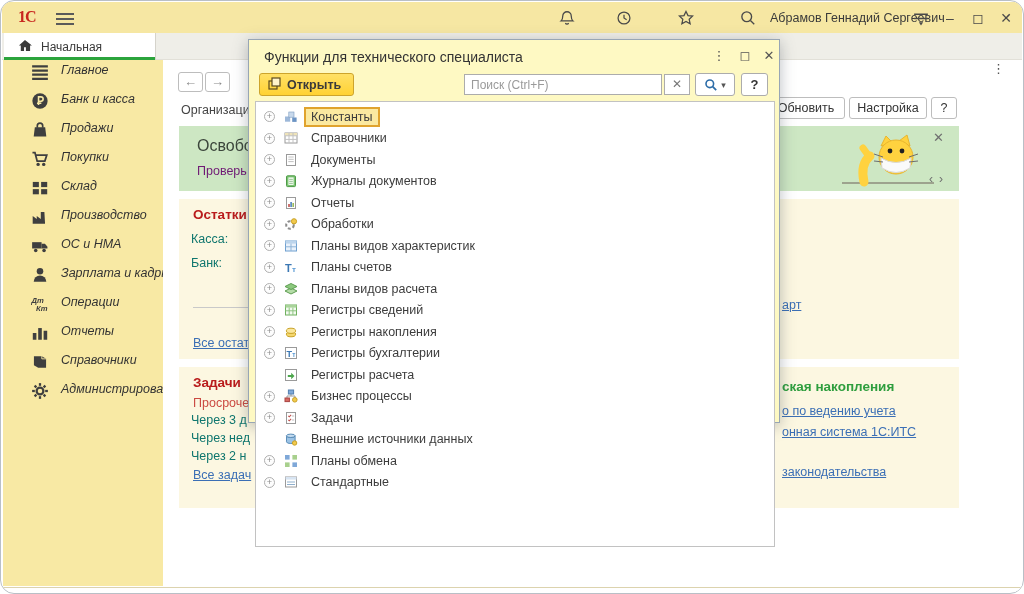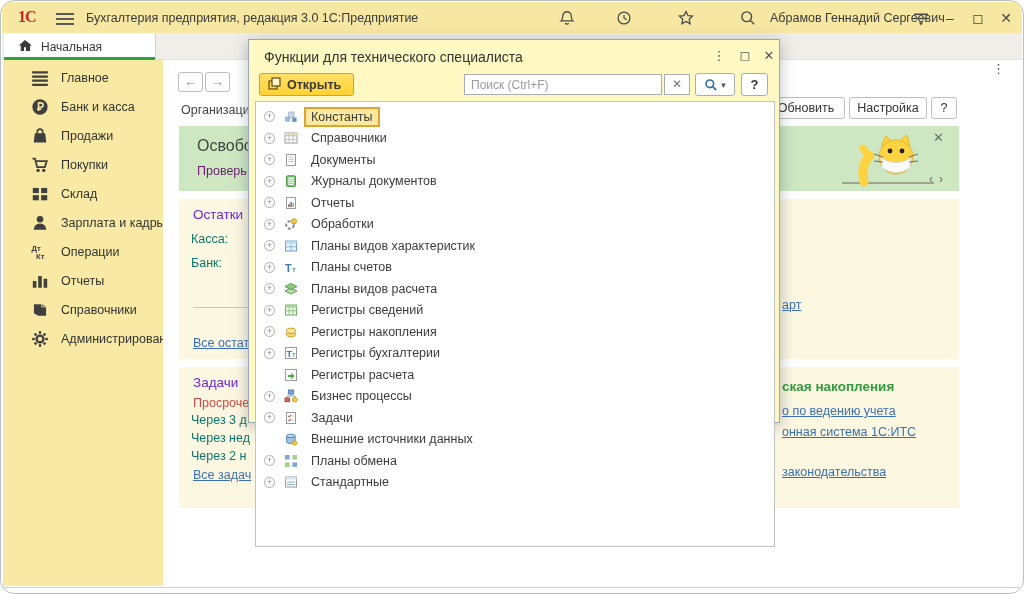--- a/index.html
+++ b/index.html
@@ -20,42 +20,42 @@
 
   
   .tabbar { position:absolute; left:1px; top:32px; right:1px; height:27px; background:#EFEEE8; border-bottom:1px solid #E2E0D8; }
   .tab-home { position:absolute; left:2px; top:0; width:152px; height:27px; background:#fff; border-right:1px solid #D5D3CB; cursor:pointer; }
   .tab-home::after { content:""; position:absolute; left:0; right:0; bottom:0; height:3px; background:#2BA43C; }
   .tab-home .home-ic { position:absolute; left:14px; top:6px; }
   .tab-home .lbl { position:absolute; left:37px; top:7px; font-size:12px; color:#3A3A3A; }
 
   
   .sidebar { position:absolute; left:2px; top:59px; width:160px; height:526px; background:#F8E9A4; padding-top:3px; }
-  .sb-item { height:29px; display:flex; align-items:center; cursor:pointer; }
+  .sb-item { height:29px; display:flex; cursor:pointer;font-style:italic; }
   .sb-item .icon { width:18px; height:18px; margin-left:28px; flex:none; }
   .sb-item .icon svg { width:18px; height:18px; }
   .sb-item .lbl { margin-left:12px; font-size:12.5px; color:#333; white-space:nowrap; }
 
   
   .content { position:absolute; left:162px; top:59px; right:1px; bottom:1px; background:#fff; }
   .navbtns { position:absolute; left:15px; top:12px; display:flex; gap:2px; }
   .navbtn { width:25px; height:20px; background:#fff; border:1px solid #BDBDBD; border-radius:3px; color:#8A8A8A; font-size:13px; text-align:center; line-height:18px; cursor:pointer; }
   .org-label { position:absolute; left:18px; top:43px; font-size:12.5px; color:#444; }
   .hdr-btn { position:absolute; top:37px; height:22px; background:#fff; border:1px solid #BDBDBD; border-radius:3px; font-size:12.5px; color:#333; text-align:center; line-height:20px; cursor:pointer; }
   .kebab { position:absolute; font-size:13px; color:#555; letter-spacing:0; cursor:pointer; }
 
   .banner { position:absolute; left:16px; top:66px; width:780px; height:65px; background:#CDE7C3; }
   .banner .big { position:absolute; left:18px; top:11px; font-size:16px; color:#3B463B; }
   .banner .sub { position:absolute; left:18px; top:38px; font-size:12.5px; color:#701a75; }
   .banner .close { position:absolute; right:15px; top:4px; color:#6F6F6F; font-size:13px; cursor:pointer; }
   .banner .pager { position:absolute; right:10px; bottom:5px; color:#6F6F6F; font-size:12px; cursor:pointer; letter-spacing:6px; }
   .cat { position:absolute; left:655px; top:2px; }
 
   .panel { position:absolute; left:16px; width:780px; background:#FCF7E1; }
-  .p-title { position:absolute; left:14px; font-size:13.5px; font-weight:normal; color:#6d28d9; }
+  .p-title { position:absolute; left:14px; font-size:13.5px; font-weight:bold; color:#b91c1c; }
   .p-text { position:absolute; left:12px; font-size:12.5px; color:#0f766e; }
   .p-red  { position:absolute; left:14px; font-size:12.5px; color:#CB4A42; }
   .p-link { font-size:12.5px; color:#3B6FB5; text-decoration:underline; cursor:pointer; position:absolute; }
   .p-hr { position:absolute; left:14px; width:290px; border-top:1px solid #C9C9C9; }
   .r-frag { position:absolute; white-space:nowrap; }
   .r-title { font-size:13.5px; font-weight:bold; color:#2E9E3E; }
 
   
   .dialog { position:absolute; left:247px; top:38px; width:532px; height:384px; background:#fef9c3; border:1px solid #98A6B5; box-shadow:0 3px 14px rgba(60,70,80,.35); z-index:50; }
   .dlg-title { position:absolute; left:15px; top:9px; font-size:14px; color:#333; }
@@ -84,21 +84,20 @@
 
 <div id="window">
 
   <div class="titlebar">
     <span class="logo-1c">1С</span>
     <span class="burger">
         <i></i>
         <i></i>
         <i></i>
       </span>
-    <span class="app-title">Бухгалтерия предприятия, редакция 3.0 1С:Предприятие</span>
     <span class="tb-ico" style="left:556px">
       <svg viewBox="0 0 17 17">
           <path d="M8.5 2.6a4 4 0 0 1 4 4c0 2.9.8 3.9 1.6 4.6H2.9c.8-.7 1.6-1.7 1.6-4.6a4 4 0 0 1 4-4z" fill="none" stroke="#4A4A4A" stroke-width="1.2"></path>
           <path d="M7 13.2a1.6 1.6 0 0 0 3 0" fill="none" stroke="#4A4A4A" stroke-width="1.2"></path>
         </svg>
     </span>
     <span class="tb-ico" style="left:613px">
       <svg viewBox="0 0 17 17">
           <circle cx="8.5" cy="8.5" r="5.6" fill="none" stroke="#4A4A4A" stroke-width="1.2"></circle>
           <path d="M8.5 5.4v3.1l2.5 1.6" fill="none" stroke="#4A4A4A" stroke-width="1.2"></path>
@@ -179,20 +178,35 @@
       <div class="sb-item">
         <span class="icon"><svg viewBox="0 0 16 16">
             <g fill="#3F3F3F">
               <rect x="1.6" y="2.6" width="5.4" height="4.6"></rect>
               <rect x="9" y="2.6" width="5.4" height="4.6"></rect>
               <rect x="1.6" y="9" width="5.4" height="4.6"></rect>
               <rect x="9" y="9" width="5.4" height="4.6"></rect>
             </g>
           </svg></span>
         <span class="lbl">Склад</span>
+      </div>
+      <div class="sb-item">
+        <span class="icon"><svg viewBox="0 0 16 16">
+            <path d="M1.5 14V7.2l3.6 2.6V7.2l3.6 2.6V3.6h3.2l.6 10.4z" fill="#3F3F3F"></path>
+          </svg></span>
+        <span class="lbl">Производство</span>
+      </div>
+      <div class="sb-item">
+        <span class="icon"><svg viewBox="0 0 16 16">
+            <rect x="1" y="4.6" width="8.4" height="5.6" fill="#3F3F3F"></rect>
+            <path d="M9.4 6h3l2.2 2.6v1.6H9.4z" fill="#3F3F3F"></path>
+            <circle cx="4.2" cy="12" r="1.6" fill="#3F3F3F"></circle>
+            <circle cx="11.6" cy="12" r="1.6" fill="#3F3F3F"></circle>
+          </svg></span>
+        <span class="lbl">ОС и НМА</span>
       </div>
       <div class="sb-item">
         <span class="icon"><svg viewBox="0 0 16 16">
             <circle cx="8" cy="4.6" r="2.9" fill="#3F3F3F"></circle>
             <path d="M2.4 14a5.6 5.6 0 0 1 11.2 0z" fill="#3F3F3F"></path>
           </svg></span>
         <span class="lbl">Зарплата и кадры</span>
       </div>
       <div class="sb-item">
         <span class="icon"><svg viewBox="0 0 16 16">

